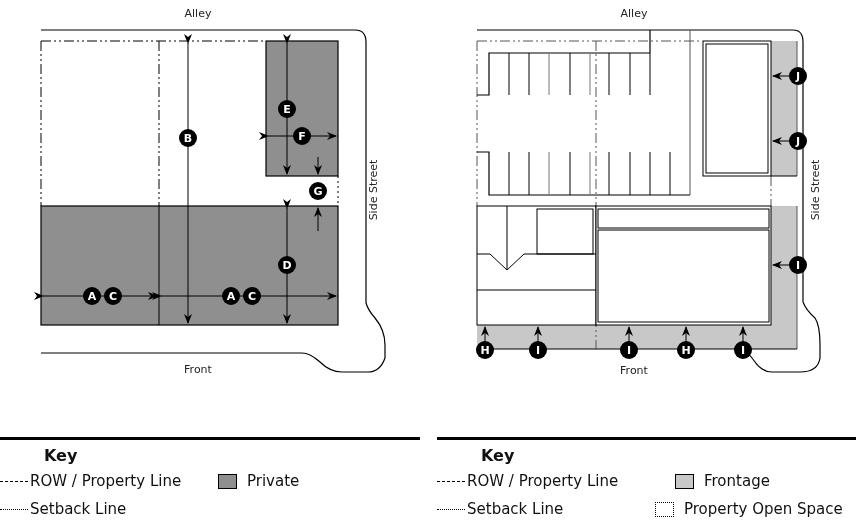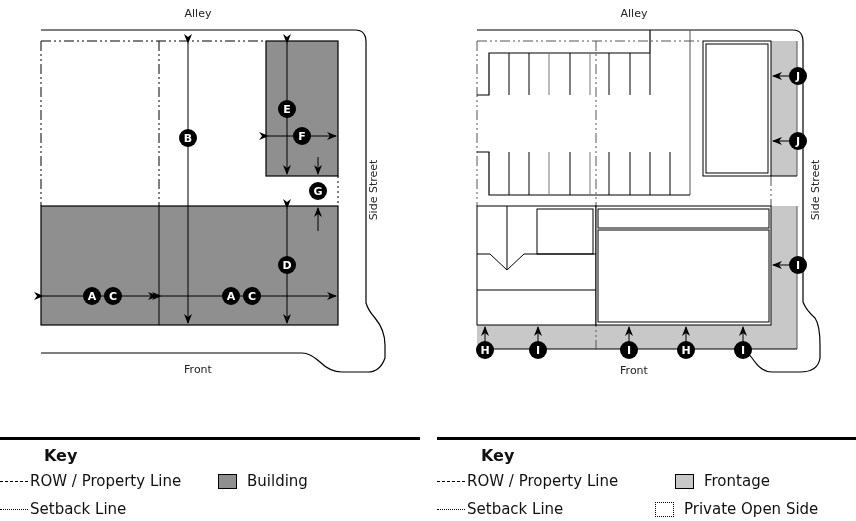--- a/index.html
+++ b/index.html
@@ -187,31 +187,31 @@
 
 <div class="key" style="left:0;">
   <div class="key-title">Key</div>
   <div class="key-row" style="left:0;top:32px;">
     <span class="ln" style="border-top-style:dashed;"></span><span>ROW / Property Line</span>
   </div>
   <div class="key-row" style="left:0;top:60px;">
     <span class="ln" style="border-top-style:dotted;"></span><span>Setback Line</span>
   </div>
   <div class="key-row" style="left:218px;top:32px;">
-    <span class="sw" style="background:#8f8f8f;"></span><span>Building</span>
+    <span class="sw" style="background:#8f8f8f;"></span><span>Private</span>
   </div>
 </div>
 
 <div class="key" style="left:437px;">
   <div class="key-title">Key</div>
   <div class="key-row" style="left:0;top:32px;">
     <span class="ln" style="border-top-style:dashed;"></span><span>ROW / Property Line</span>
   </div>
   <div class="key-row" style="left:0;top:60px;">
     <span class="ln" style="border-top-style:dotted;"></span><span>Setback Line</span>
   </div>
   <div class="key-row" style="left:218px;top:32px;margin-left:20px;">
     <span class="sw" style="background:#c8c8c8;"></span><span>Frontage</span>
   </div>
   <div class="key-row" style="left:218px;top:60px;">
-    <span class="sw" style="background:#fff;border-style:dotted;"></span><span>Private Open Side</span>
+    <span class="sw" style="background:#fff;border-style:dotted;"></span><span>Property Open Space</span>
   </div>
 </div>
 
 </body></html>

